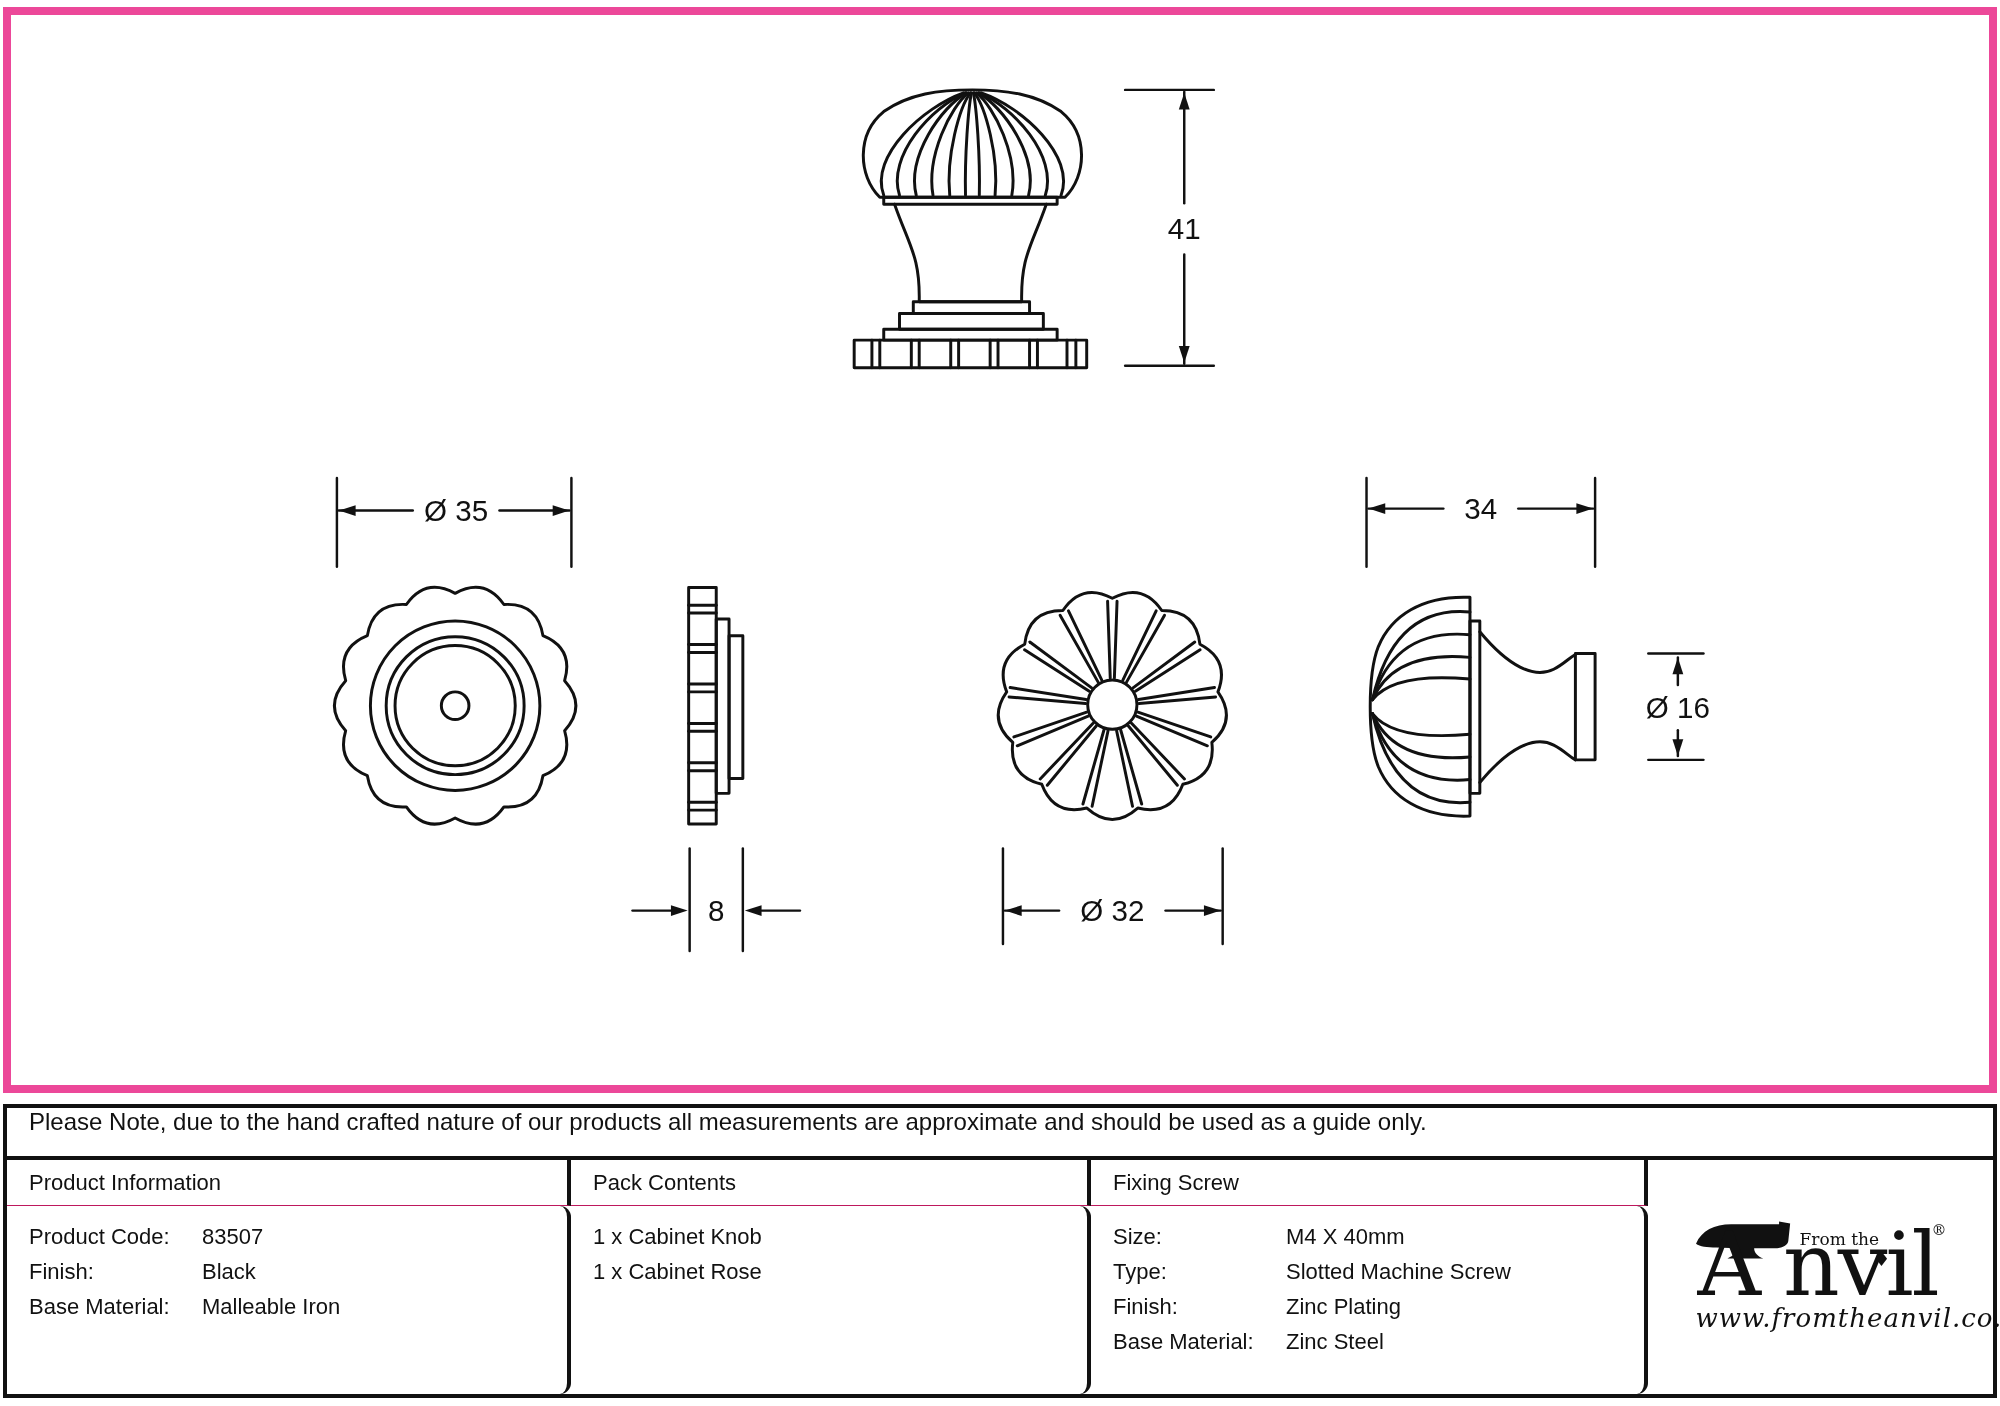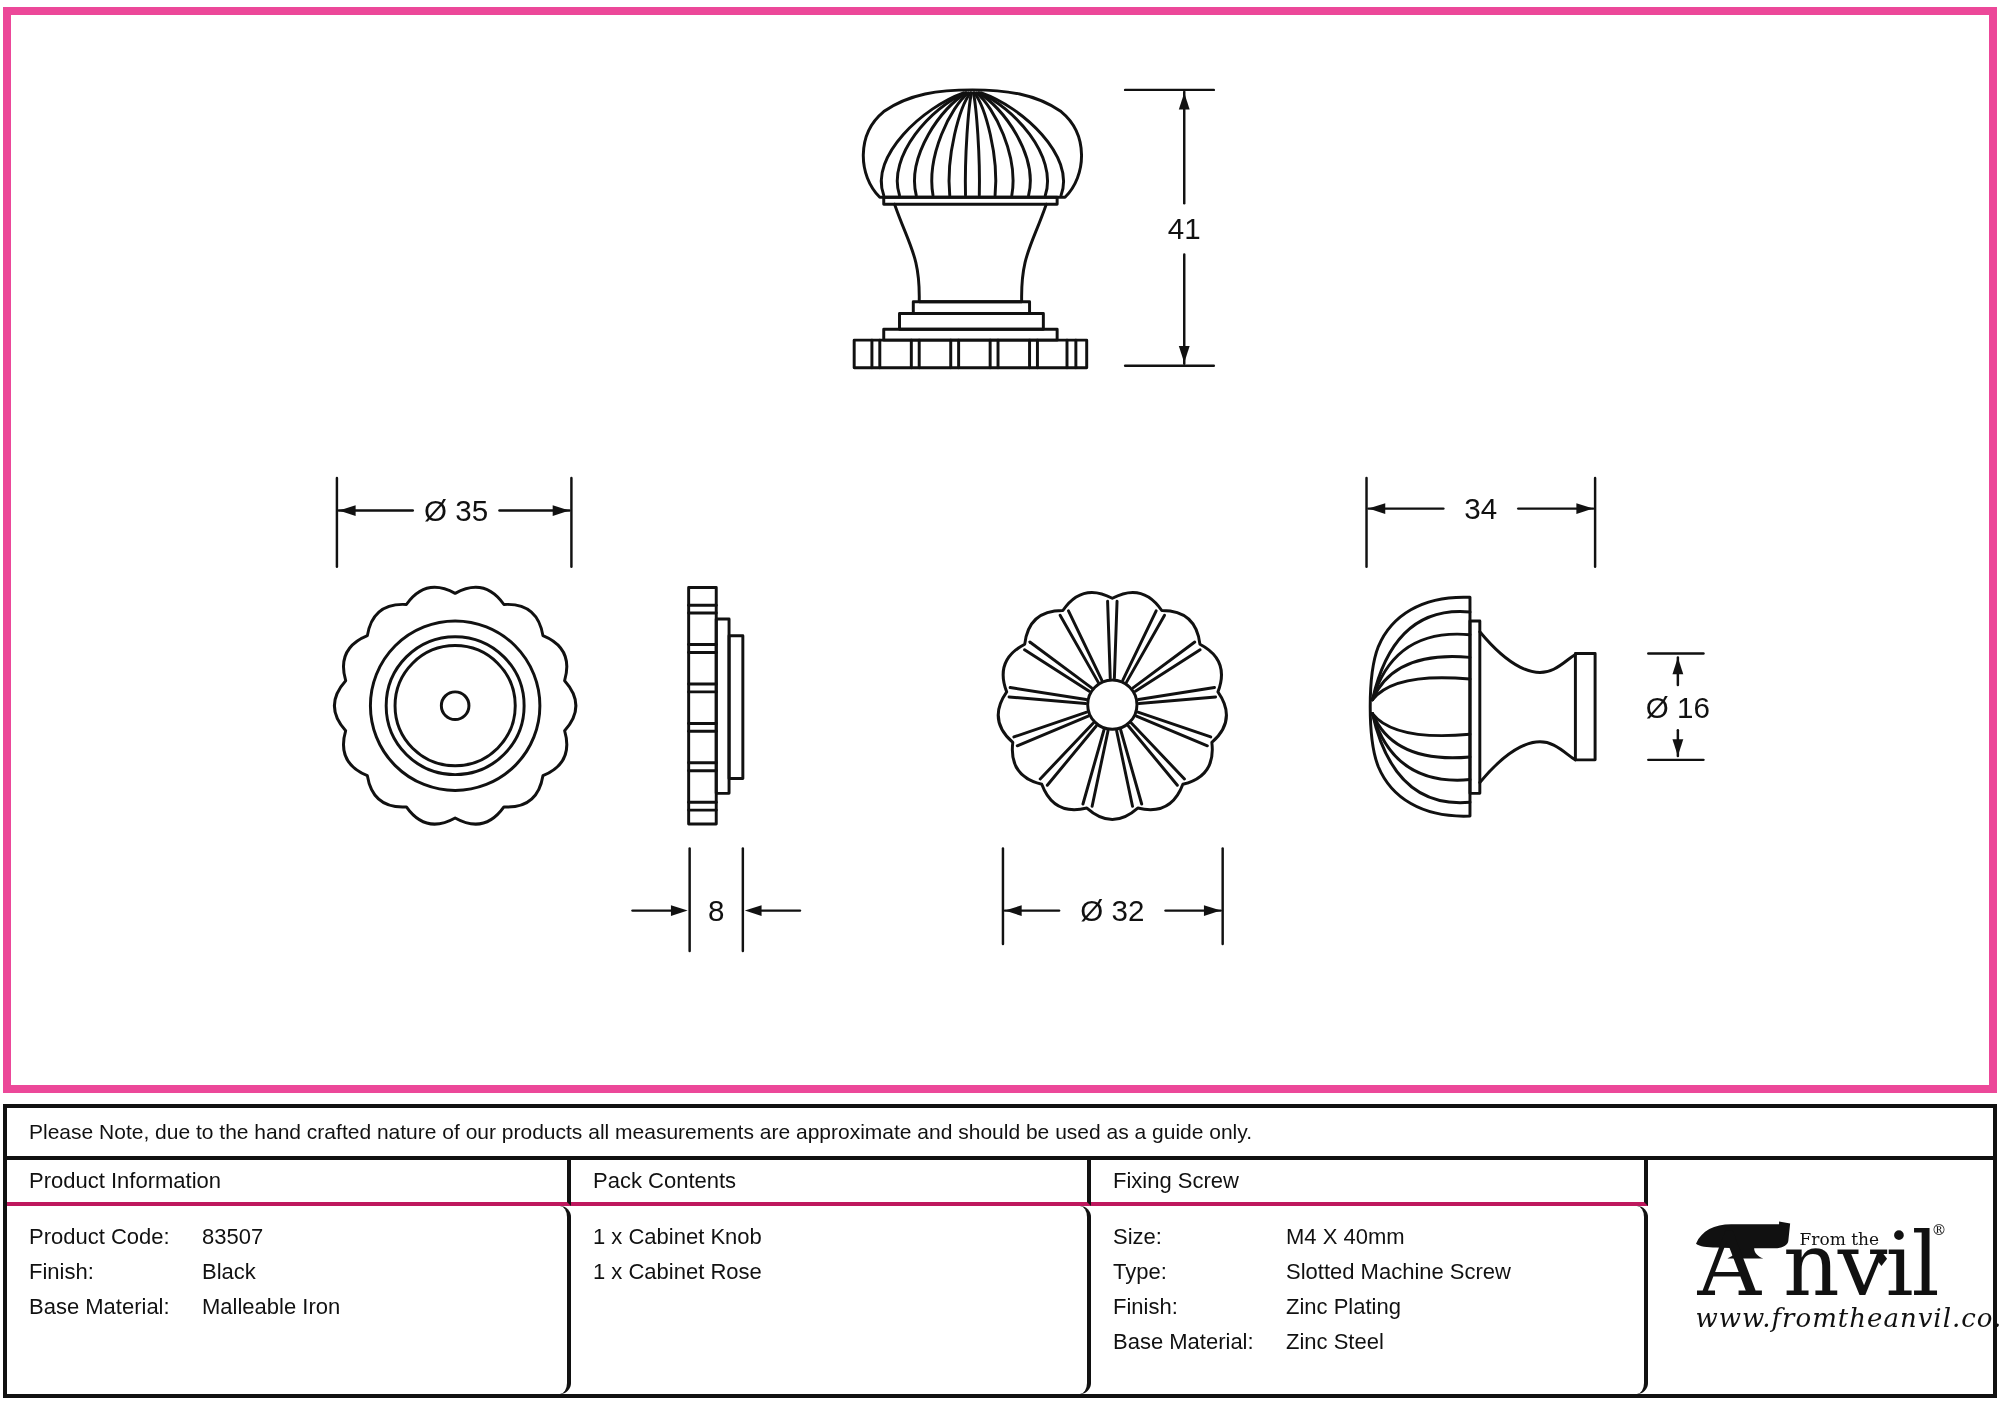--- a/index.html
+++ b/index.html
@@ -7,27 +7,27 @@
         font-family:"Liberation Sans",sans-serif;color:#111;}
   .drawing-box{position:absolute;left:3px;top:7px;width:1994px;height:1086px;
                border:8px solid #ec4899;box-sizing:border-box;background:#fff;}
   .drawing-box svg{position:absolute;left:0;top:0;width:100%;height:100%;}
   #drawing line,#drawing path,#drawing rect,#drawing circle{fill:none;stroke:#111;stroke-width:3;stroke-linecap:round;stroke-linejoin:round;}
   #drawing .dim{stroke-width:2.5;}
   #drawing polygon.arr{fill:#111;stroke:none;}
   #drawing text{font-family:"Liberation Sans",sans-serif;font-size:30px;fill:#111;
                 text-anchor:middle;dominant-baseline:central;stroke:none;}
   .note-row{position:absolute;left:3px;top:1104px;width:1994px;height:56px;
-            border:4px solid #111;box-sizing:border-box;display:flex;align-items:center;
-            padding-left:22px;font-size:21px;background:#fff;}
+            border:4px solid #111;box-sizing:border-box;display:flex;align-items:flex-start;
+            padding-left:22px;font-size:24px;background:#fff;}
   .spec-table{position:absolute;left:3px;top:1156px;width:1994px;height:242px;
               border:4px solid #111;box-sizing:border-box;background:#fff;
               display:grid;grid-template-columns:564px 520px 557px 1fr;grid-template-rows:46px 1fr;}
   .cell{box-sizing:border-box;position:relative;}
-  .hdr{border-right:4px solid #111;border-bottom:4px solid #be185d;
+  .hdr{border-right:4px solid #111;border-bottom:1px solid #be185d;
        display:flex;align-items:center;padding-left:22px;font-size:22px;}
   .bodycell{border-right:4px solid #111;padding:13px 0 0 22px;font-size:22px;border-radius:11px;}
   .logo-cell{grid-column:4;grid-row:1 / span 2;display:flex;align-items:center;justify-content:center;}
   .kv{display:flex;line-height:35px;}
   .kv .k{width:173px;flex:none;}
   .pack-item{line-height:35px;}
   .logo-block{position:relative;width:250px;height:112px;font-family:"DejaVu Serif",serif;}
   .anvil-icon{position:absolute;left:0;top:0;width:96px;height:38px;}
   .brand{position:absolute;left:2px;top:0;font-size:88px;line-height:1;white-space:nowrap;letter-spacing:-2px;}
   .brand .rest{margin-left:24px;}

